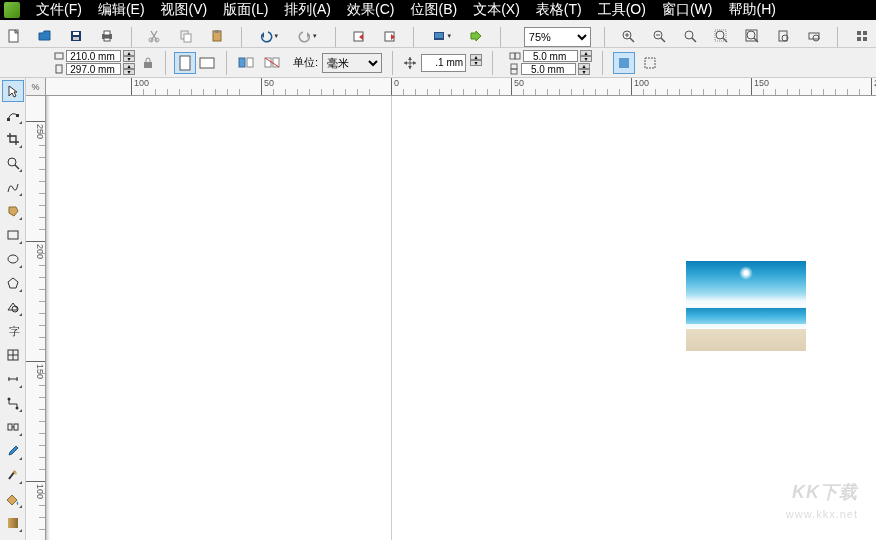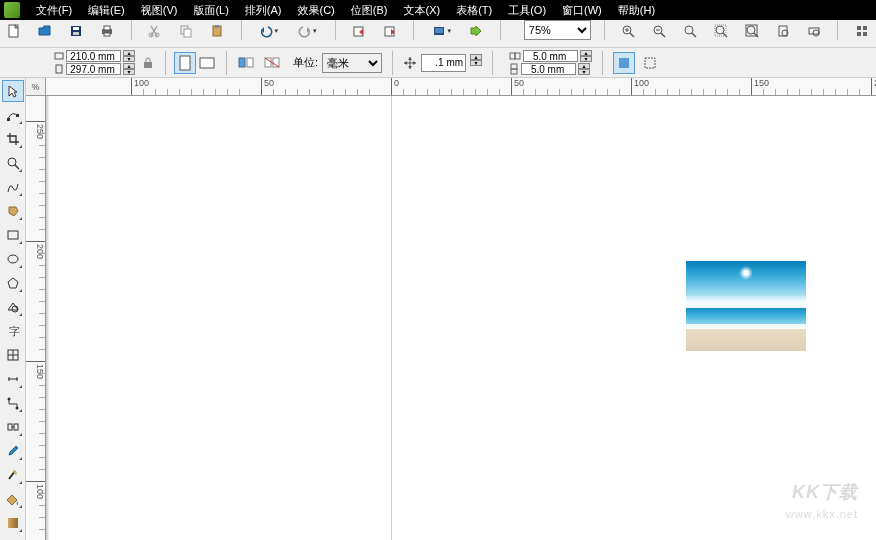--- a/index.html
+++ b/index.html
@@ -1,20 +1,20 @@
 <!DOCTYPE html>
 <html><head>
 <meta charset="utf-8">
 <style>
 * { margin: 0; padding: 0; box-sizing: border-box; }
 body { font-family: "Microsoft YaHei", Arial, sans-serif; font-size: 11px; background: #fff; overflow: hidden; width: 876px; height: 540px; position: relative; }
-.menubar { background: #000; height: 20px; display: flex; align-items: center; padding: 0 4px; color: #fff; font-size: 11px; }
+.menubar { background: #000; height: 20px; display: flex; align-items: center; padding: 0 4px; color: #fff; font-size: 14px; }
 .menubar .logo { width: 16px; height: 16px; background: linear-gradient(135deg,#7ac142,#4a8a0f); border-radius: 2px; margin-right: 8px; }
 .menubar .menu-item { padding: 2px 8px; cursor: pointer; }
-.toolbar1 { background: #f0f0f0; height: 28px; border-bottom: 1px solid #ccc; display: flex; align-items: flex-start; padding: 0 4px; gap: 10px; }
+.toolbar1 { background: #f0f0f0; height: 28px; border-bottom: 1px solid #ccc; display: flex; align-items: flex-end; padding: 0 4px; gap: 10px; }
 .toolbar1 .sep { width: 1px; height: 20px; background: #bbb; margin: 0 3px; }
 .tbtn { width: 22px; height: 22px; display: flex; align-items: center; justify-content: center; border-radius: 2px; cursor: pointer; color: #333; }
 .tbtn.drop { width: 30px; }
 .zoom-select { width: 70px; height: 20px; font-size: 11px; border: 1px solid #888; background: #fff; }
 .toolbar2 { background: #f0f0f0; height: 30px; border-bottom: 1px solid #ccc; display: flex; align-items: center; padding: 0 4px; gap: 4px; }
 .page-select { width: 145px; height: 20px; font-size: 11px; border: 1px solid #888; background: #fff; padding: 0 4px; }
 .dim-box { height: 26px; display: flex; flex-direction: column; justify-content: center; gap: 1px; margin-left: 6px; }
 .dim-row { display: flex; align-items: center; gap: 2px; }
 .dim-input { width: 55px; height: 12px; font-size: 10px; border: 1px solid #888; text-align: center; padding-right: 2px; }
 .spinner { width: 12px; height: 12px; display: flex; flex-direction: column; }

